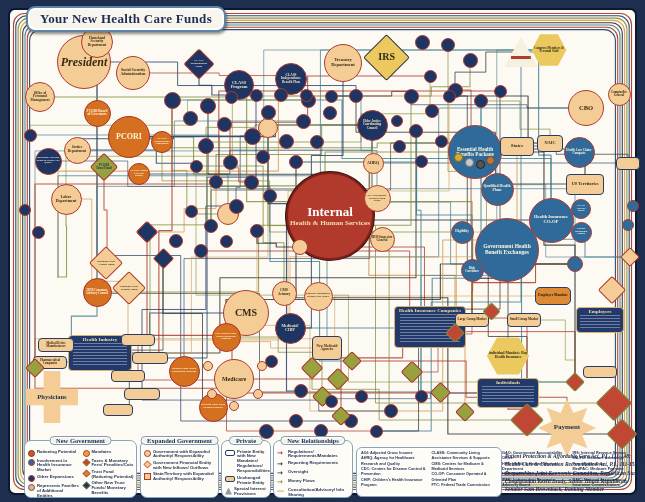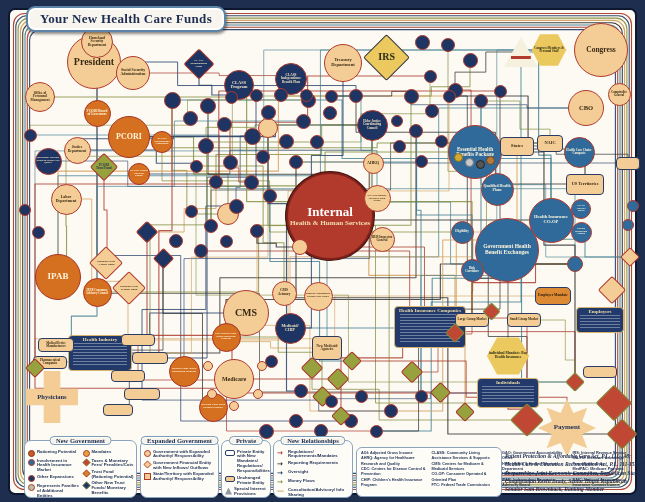--- a/index.html
+++ b/index.html
@@ -205,38 +205,32 @@
     <div class="node circle blue" style="left: 475px; top: 218px; width: 64px; height: 64px; font-size: 5.6px;">
       <span class="nlabel">Government Health Benefit Exchanges</span>
     </div>
     <div class="node star tan" style="left: 538px; top: 399px; width: 58px; height: 58px; font-size: 7px;">
       <span class="nlabel">Payment</span>
     </div>
     <div class="node panel navy" style="left: 394px; top: 306px; width: 72px; height: 42px; font-size: 5px;">
       <span class="nlabel">Health Insurance Companies</span>
       <div class="plines"></div>
     </div>
-    <div class="node circle tan" style="left: 67px; top: 35px; width: 54px; height: 54px; font-size: 10px;">
+    <div class="node circle tan" style="left: 57px; top: 35px; width: 54px; height: 54px; font-size: 12px; font-style: italic;">
       <span class="nlabel">President</span>
-    </div>
-    <div class="node circle tan" style="left: 574px; top: 23px; width: 54px; height: 54px; font-size: 7.5px;">
-      <span class="nlabel">Congress</span>
     </div>
     <div class="node circle blue" style="left: 448px; top: 125px; width: 54px; height: 54px; font-size: 5.2px;">
       <span class="nlabel">Essential Health Benefits Package</span>
     </div>
     <div class="node cross tan" style="left: 26px; top: 371px; width: 52px; height: 52px; font-size: 6.5px;">
       <span class="nlabel">Physicians</span>
     </div>
     <div class="node panel navy" style="left: 68px; top: 335px; width: 64px; height: 36px; font-size: 5px;">
       <span class="nlabel">Health Industry</span>
       <div class="plines"></div>
-    </div>
-    <div class="node circle orange" style="left: 35px; top: 254px; width: 46px; height: 46px; font-size: 9px;">
-      <span class="nlabel">IPAB</span>
     </div>
     <div class="node circle tan" style="left: 223px; top: 290px; width: 46px; height: 46px; font-size: 10px;">
       <span class="nlabel">CMS</span>
     </div>
     <div class="node circle blue" style="left: 528.5px; top: 197.5px; width: 45px; height: 45px; font-size: 4.6px;">
       <span class="nlabel">Health Insurance CO-OP</span>
     </div>
     <div class="node panel navy" style="left: 477px; top: 378px; width: 62px; height: 30px; font-size: 5px;">
       <span class="nlabel">Individuals</span>
       <div class="plines"></div>

